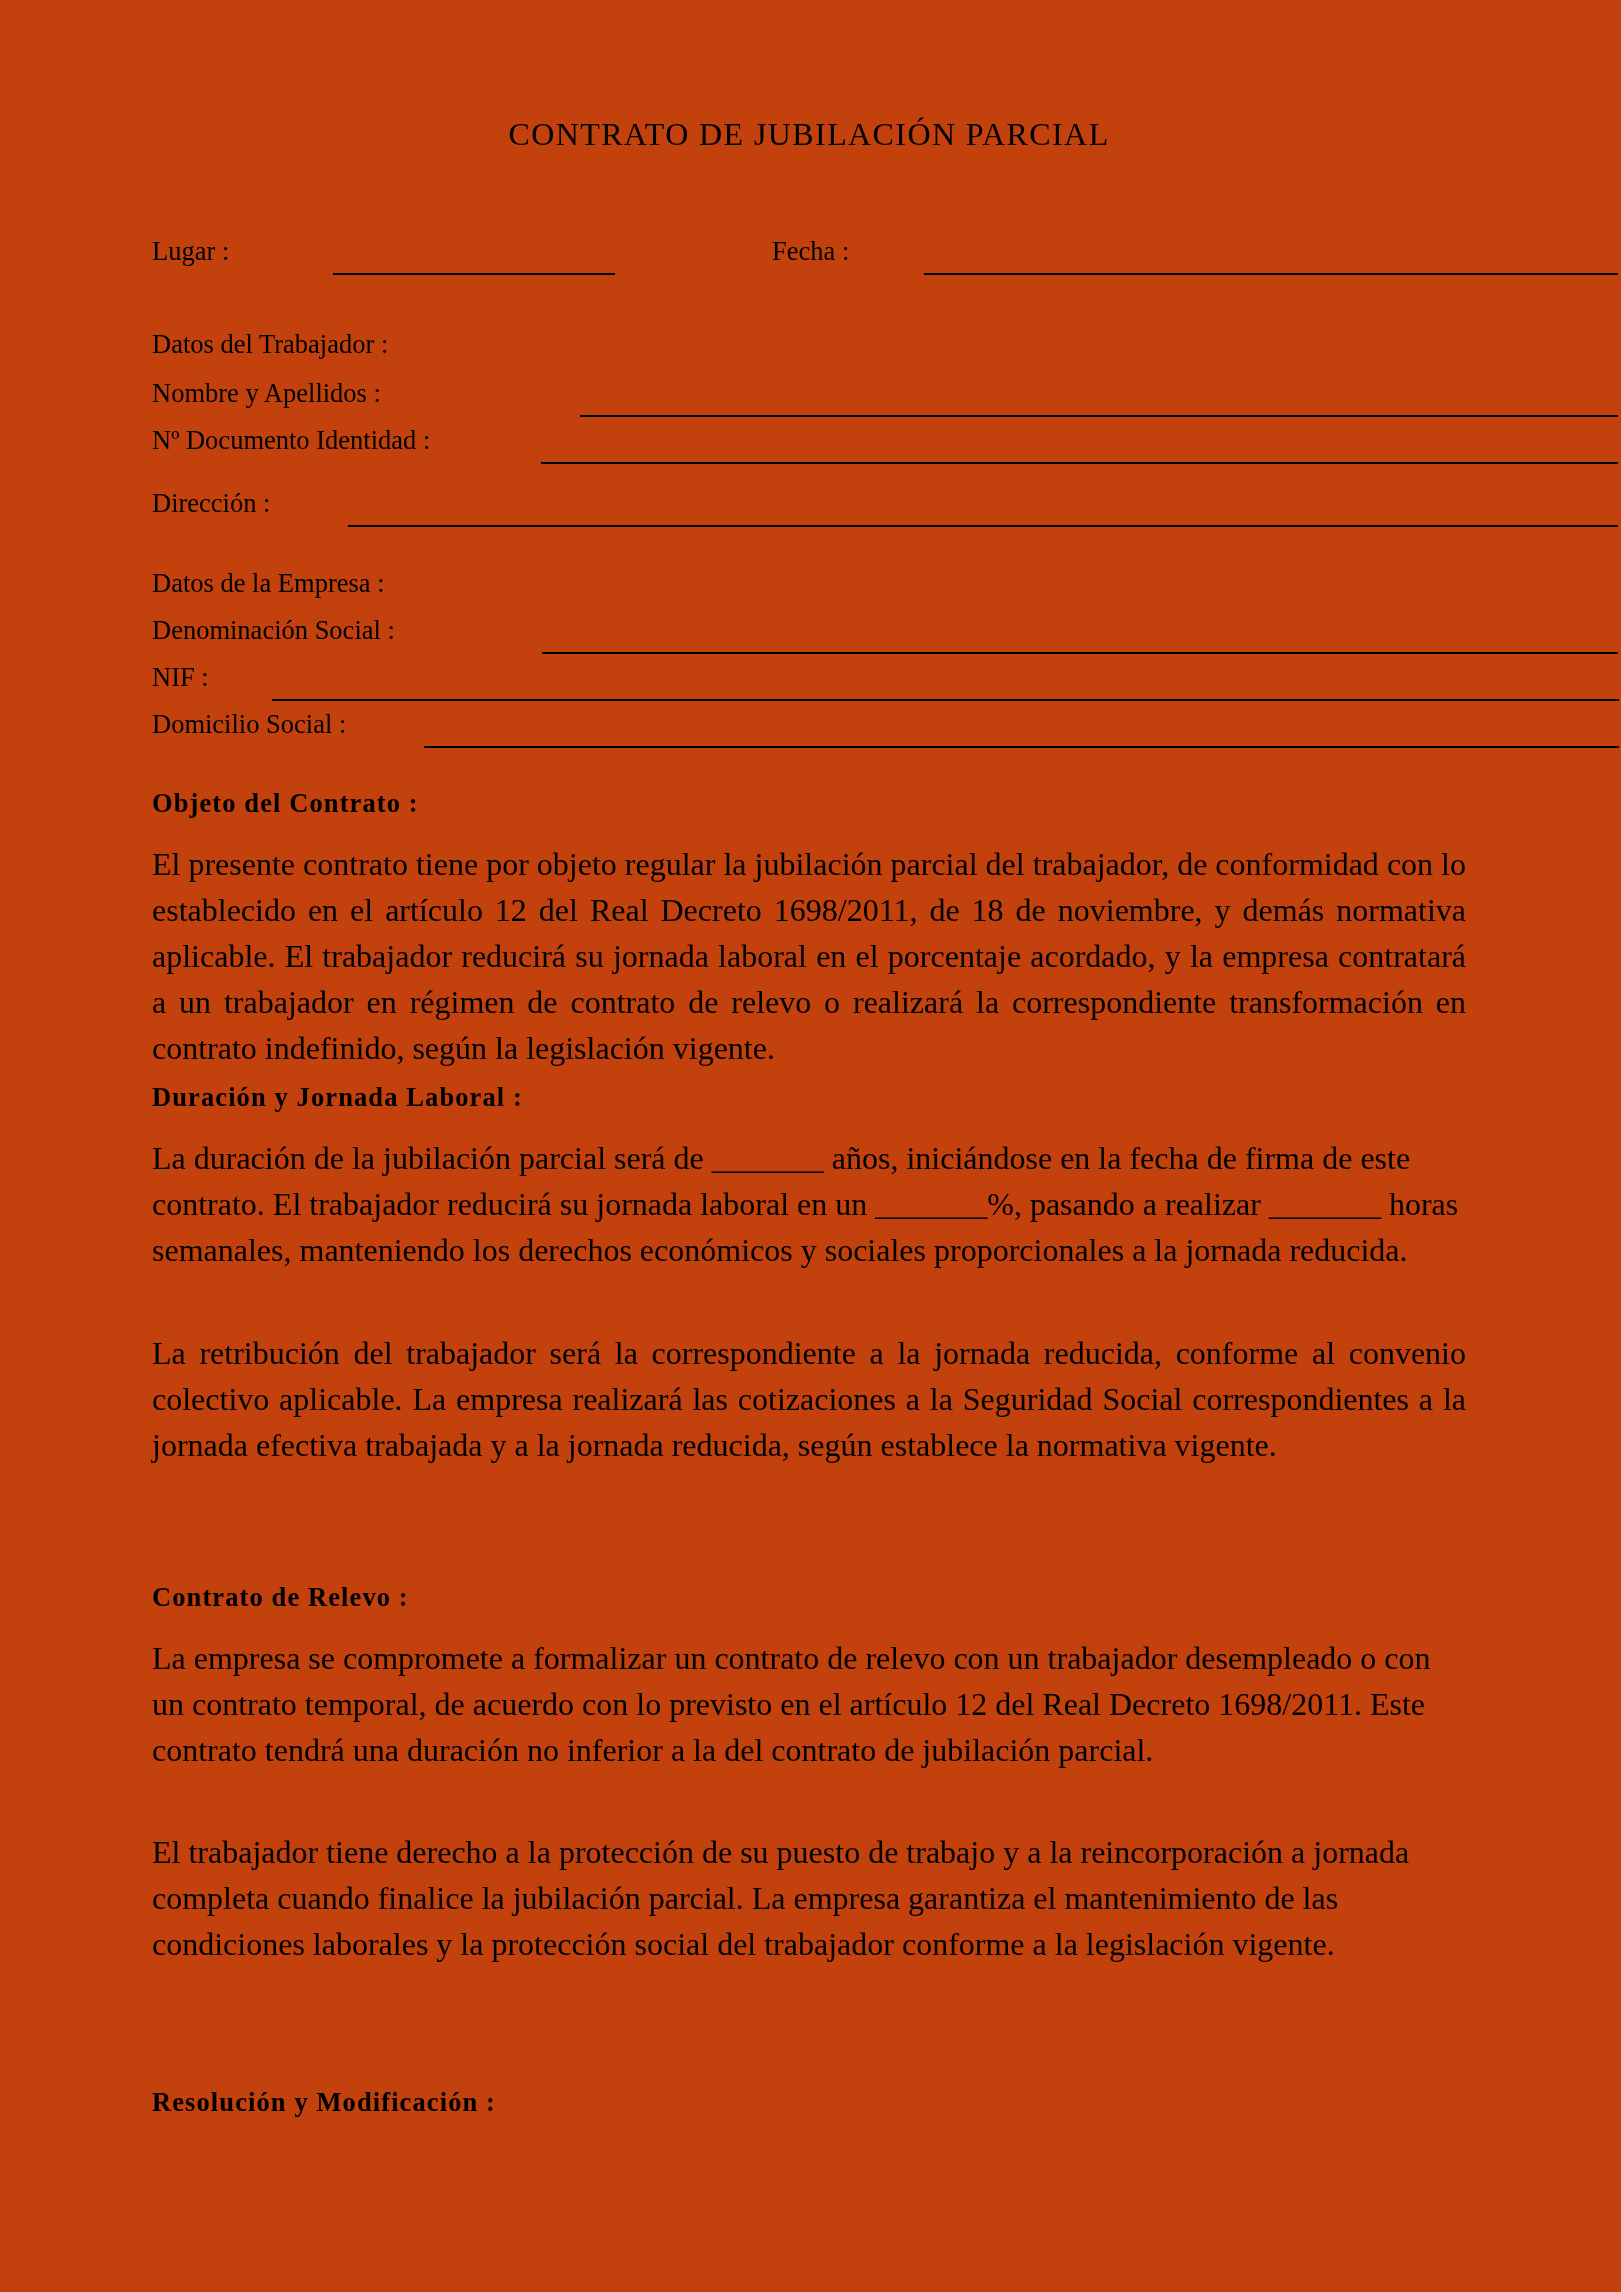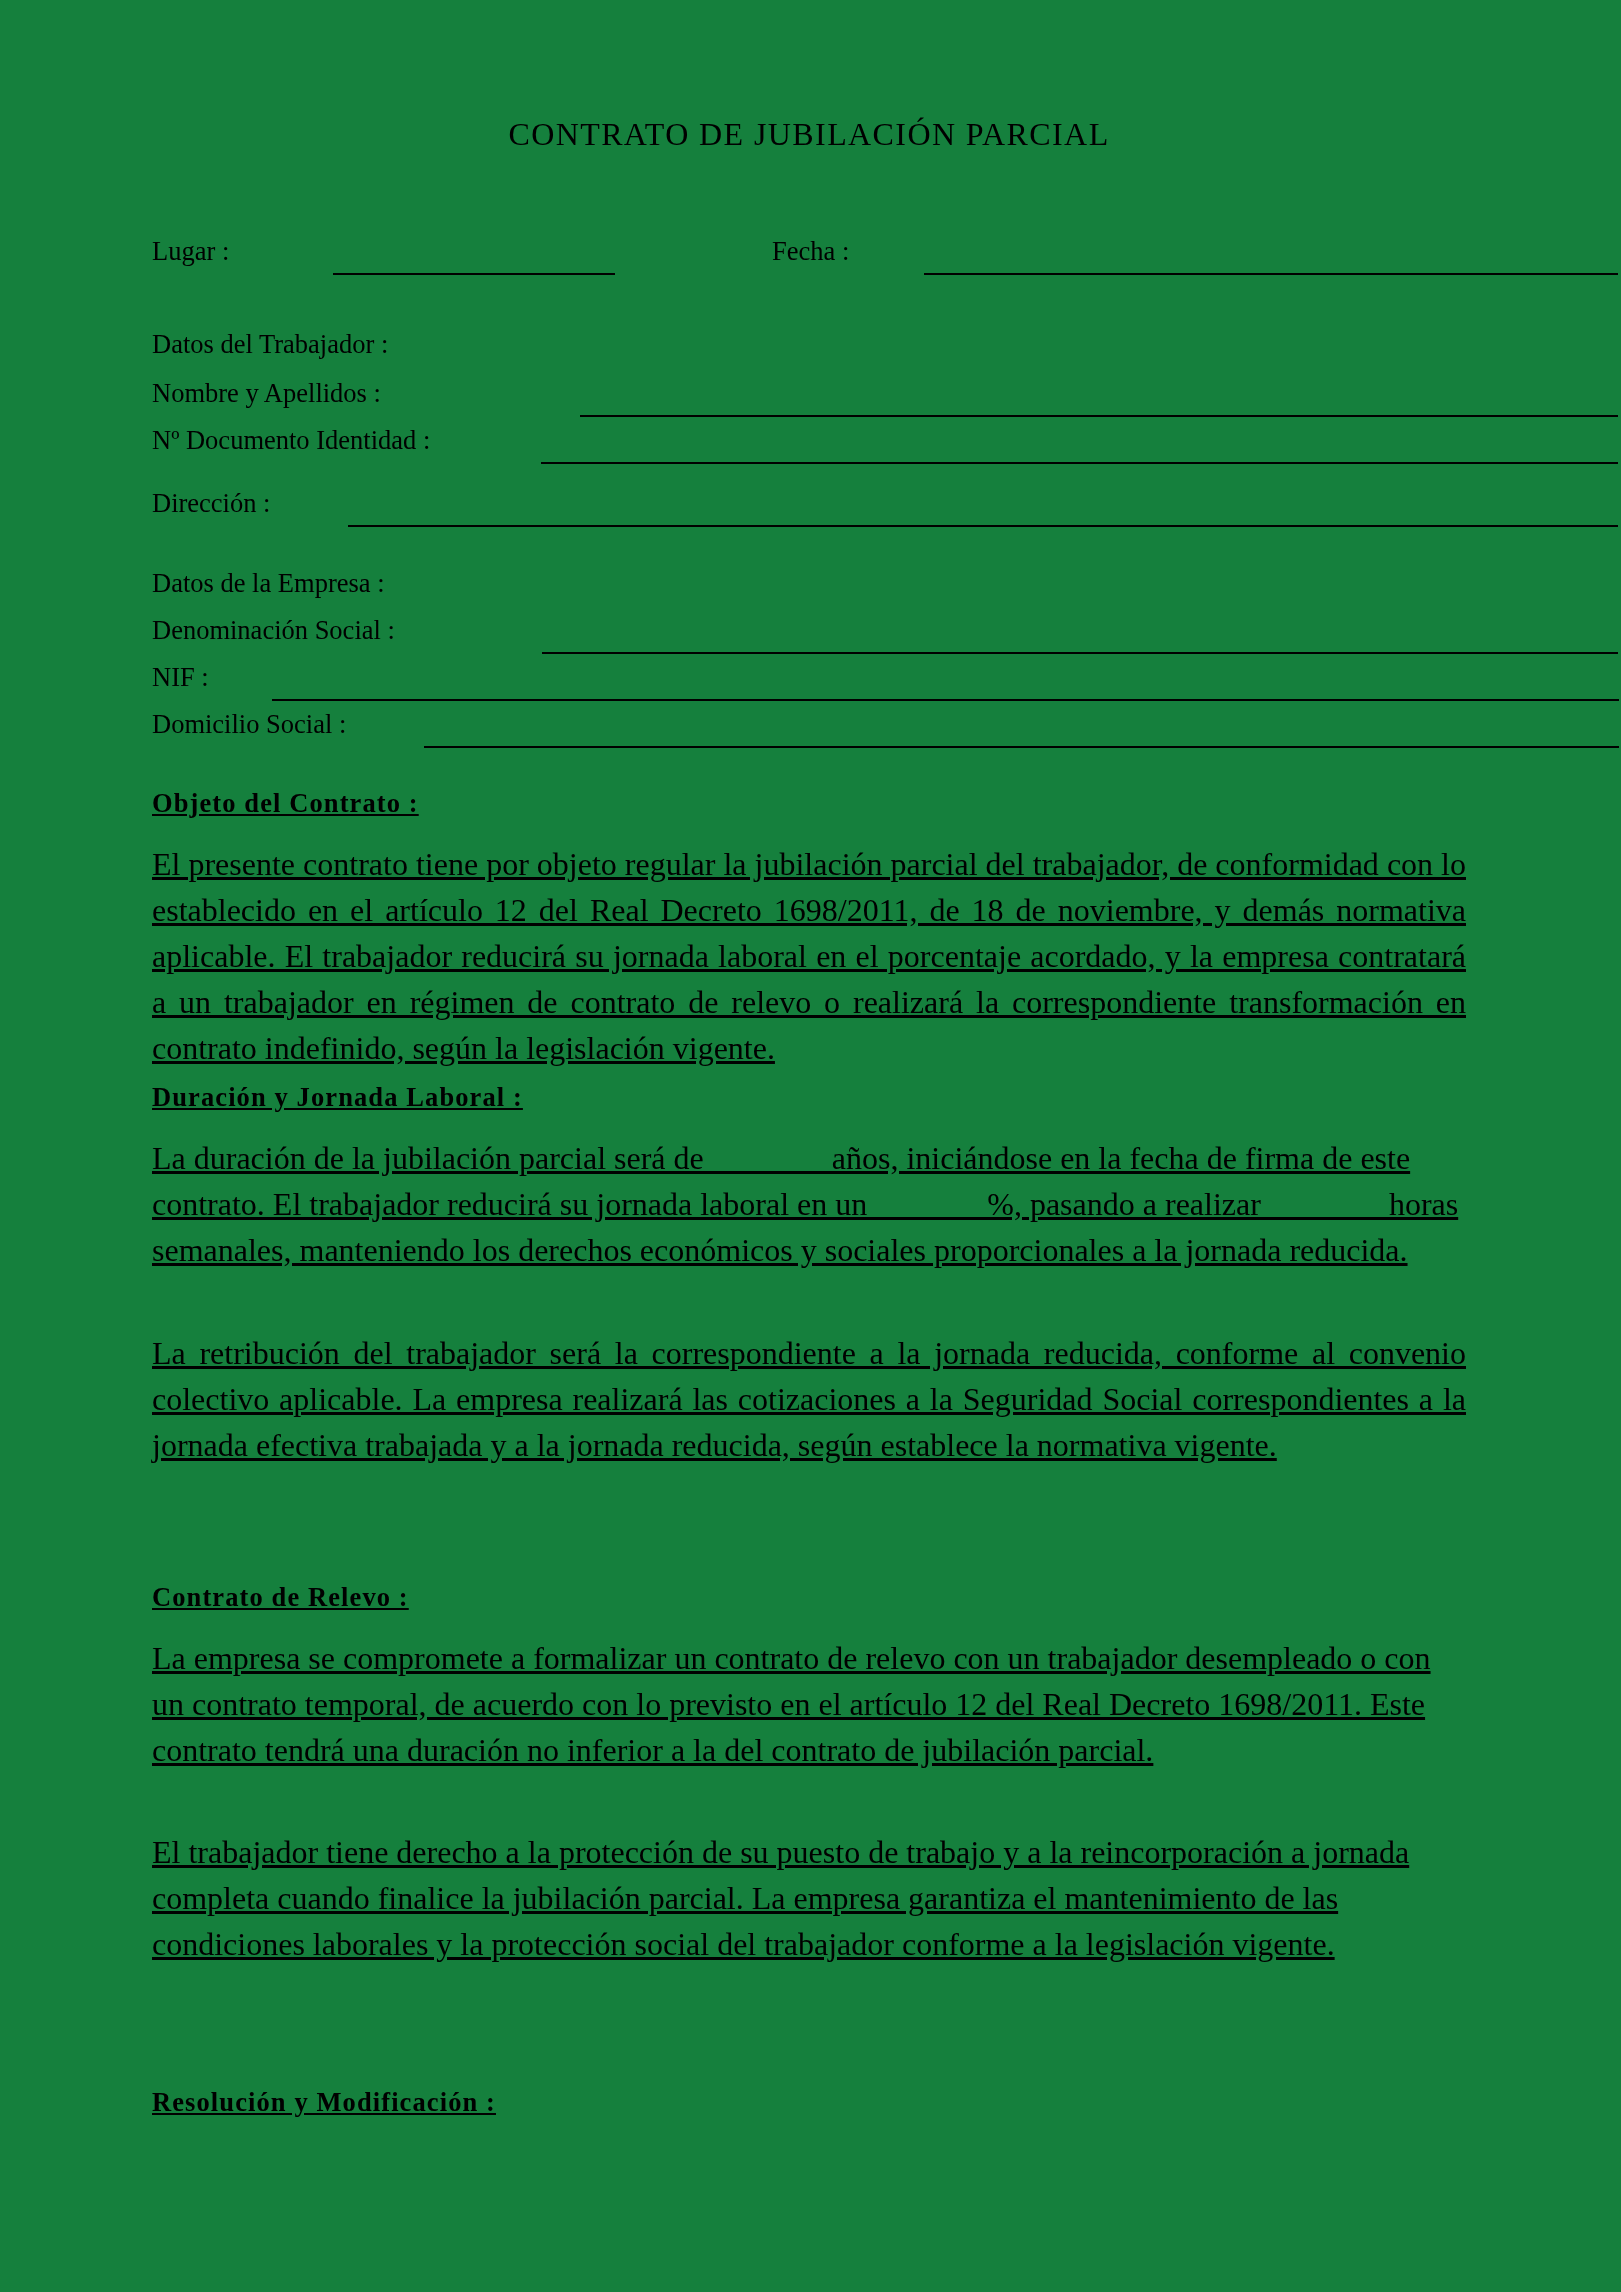--- a/index.html
+++ b/index.html
@@ -10,21 +10,21 @@
   }
   body {
     font-family: "Liberation Serif", "DejaVu Serif", serif;
     color: #000000;
   }
   .page {
     position: relative;
     width: 1621px;
     height: 2293px;
     margin: 0 auto;
-    background: #15803d;
+    background: #c2410c;
     overflow: hidden;
     box-sizing: border-box;
   }
   .inner {
     position: absolute;
     left: 152px;
     top: 0;
     width: 1314px;
   }
   
@@ -59,21 +59,20 @@
   .rule {
     position: absolute;
     height: 0;
     border-top: 2.9px solid #000000;
   }
   
   .section {
     position: absolute;
     left: 0;
     width: 1314px;
-    text-decoration: underline;
   }
   .section-heading {
     font-size: 26.5px;
     letter-spacing: 1.1px;
     line-height: 39px;
     margin: 0 0 17.6px 0;
     white-space: nowrap;
   }
   .section-body {
     font-size: 32px;

